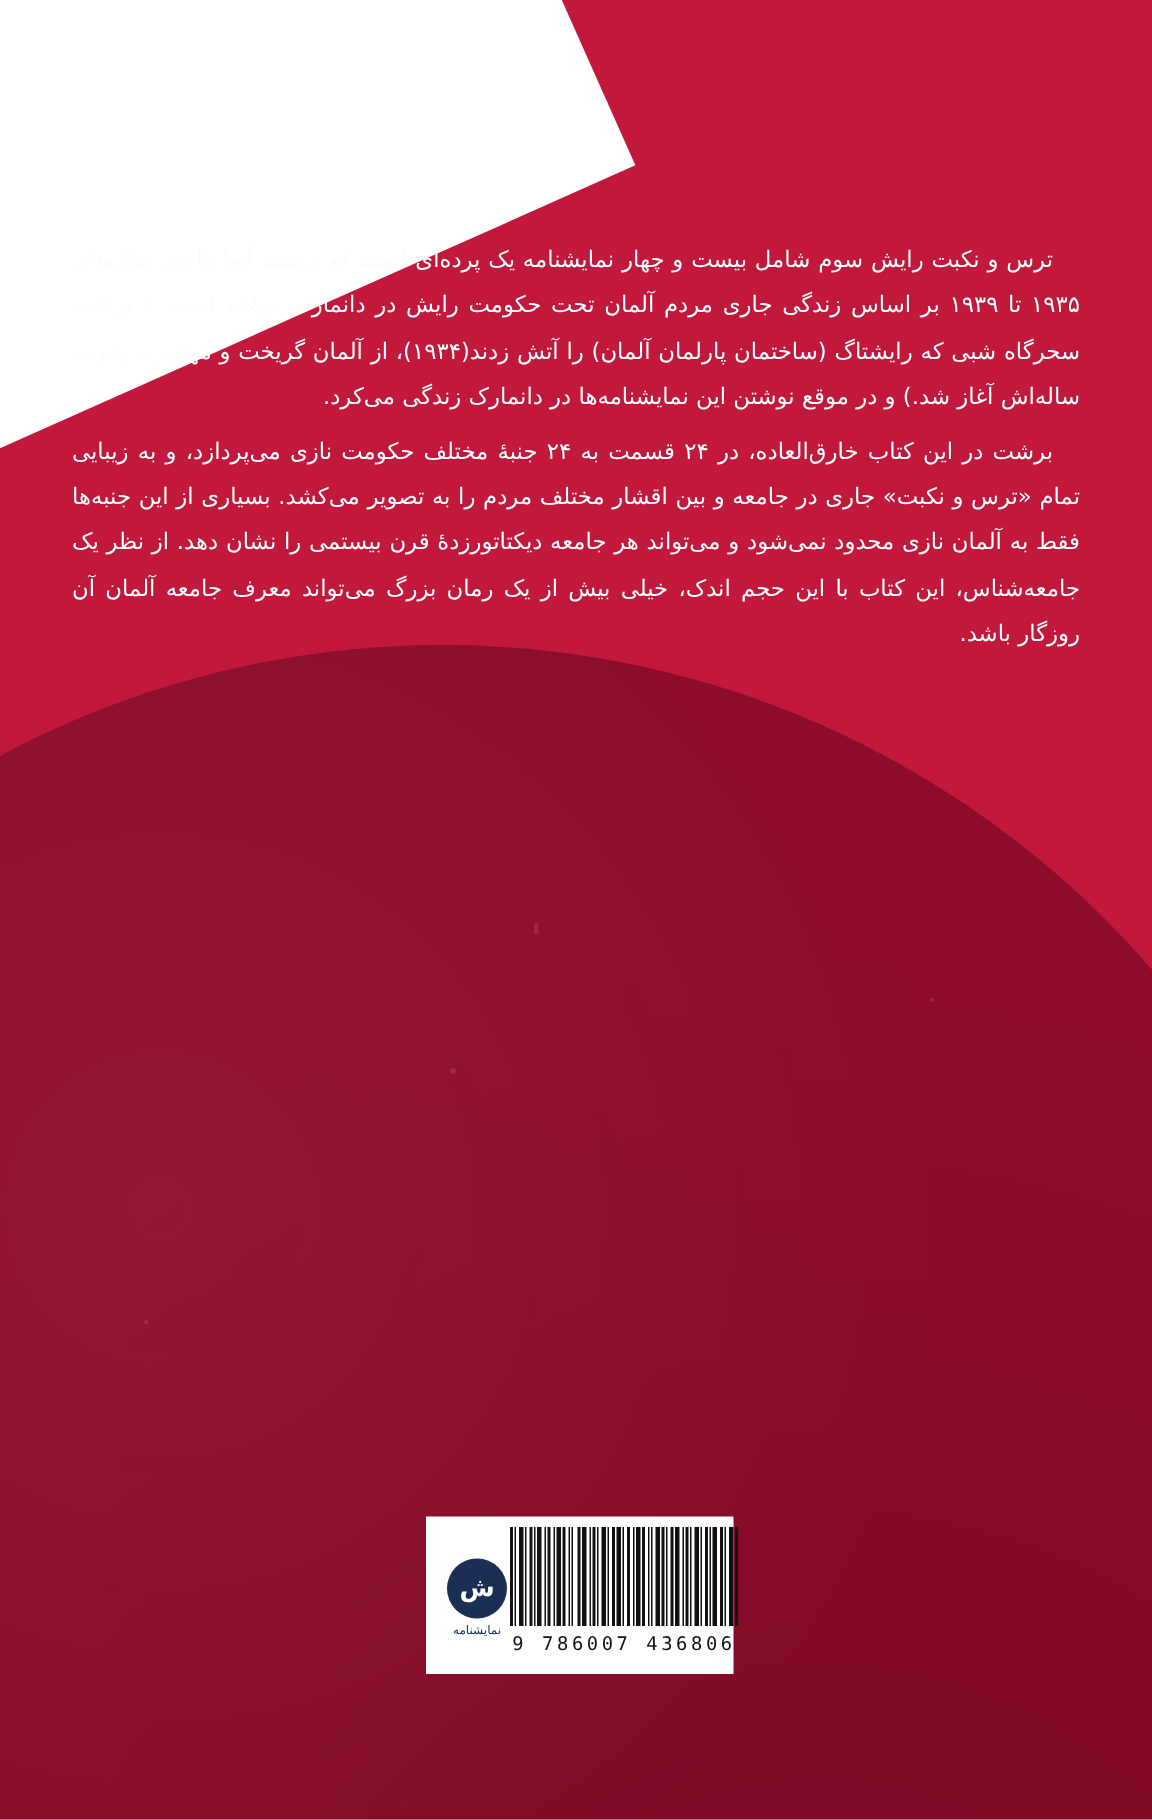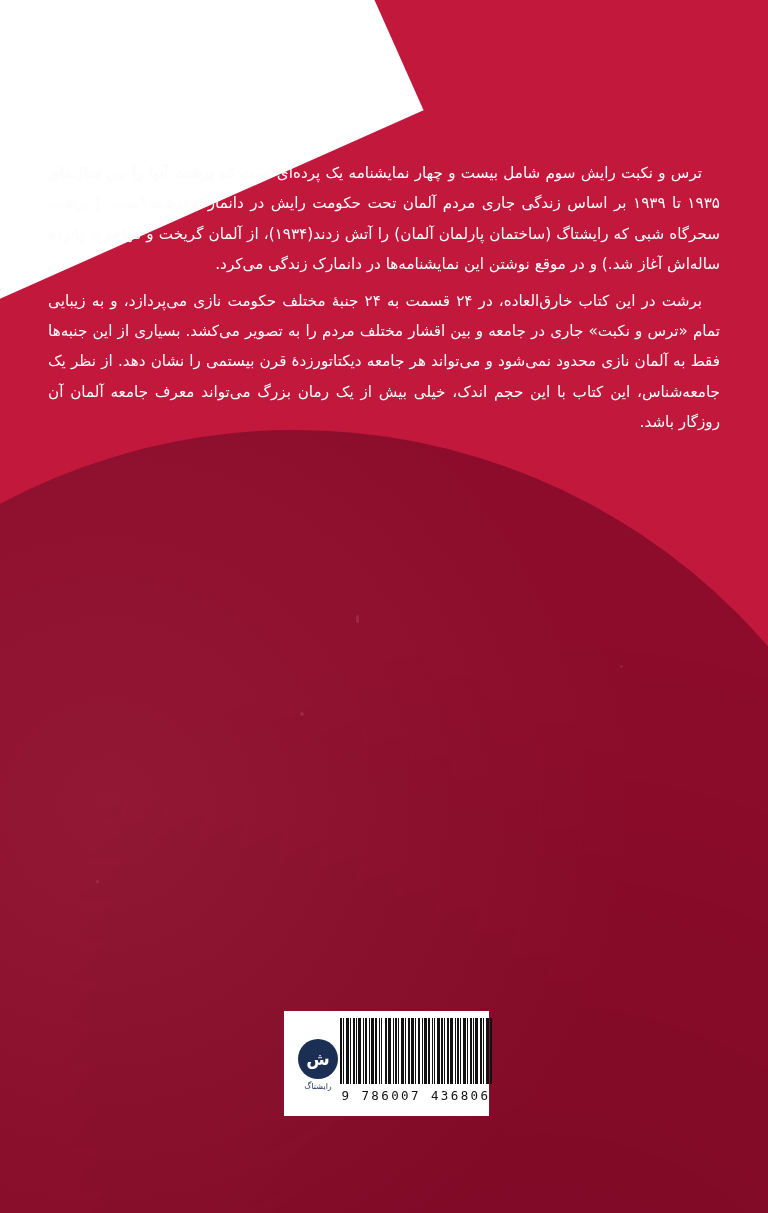--- a/index.html
+++ b/index.html
@@ -171,21 +171,21 @@
 
   <div class="blurb">
     <p>ترس و نکبت رایش سوم شامل بیست و چهار نمایشنامه یک پرده‌ای است که برشت آنها را بین سال‌های ۱۹۳۵ تا ۱۹۳۹ بر اساس زندگی جاری مردم آلمان تحت حکومت رایش در دانمارک نوشته است. ( برشت سحرگاه شبی که رایشتاگ (ساختمان پارلمان آلمان) را آتش زدند(۱۹۳۴)، از آلمان گریخت و مهاجرت پانزده ساله‌اش آغاز شد.) و در موقع نوشتن این نمایشنامه‌ها در دانمارک زندگی می‌کرد.</p>
     <p>برشت در این کتاب خارق‌العاده، در ۲۴ قسمت به ۲۴ جنبۀ مختلف حکومت نازی می‌پردازد، و به زیبایی تمام «ترس و نکبت» جاری در جامعه و بین اقشار مختلف مردم را به تصویر می‌کشد. بسیاری از این جنبه‌ها فقط به آلمان نازی محدود نمی‌شود و می‌تواند هر جامعه دیکتاتورزدۀ قرن بیستمی را نشان دهد. از نظر یک جامعه‌شناس، این کتاب با این حجم اندک، خیلی بیش از یک رمان بزرگ می‌تواند معرف جامعه آلمان آن روزگار باشد.</p>
   </div>
 
   <div class="barcode-box">
 
     <div class="publisher-logo">
       <div class="logo-circle">ش</div>
-      <div class="logo-name">رایشتاگ</div>
+      <div class="logo-name">نمایشنامه</div>
     </div>
 
     <div class="barcode-main">
       <div class="bars">
         <span style="width:2px"></span>
           <span class="s" style="width:1px"></span>
         <span style="width:1px"></span>
           <span class="s" style="width:2px"></span>
         <span style="width:3px"></span>
           <span class="s" style="width:1px"></span>

